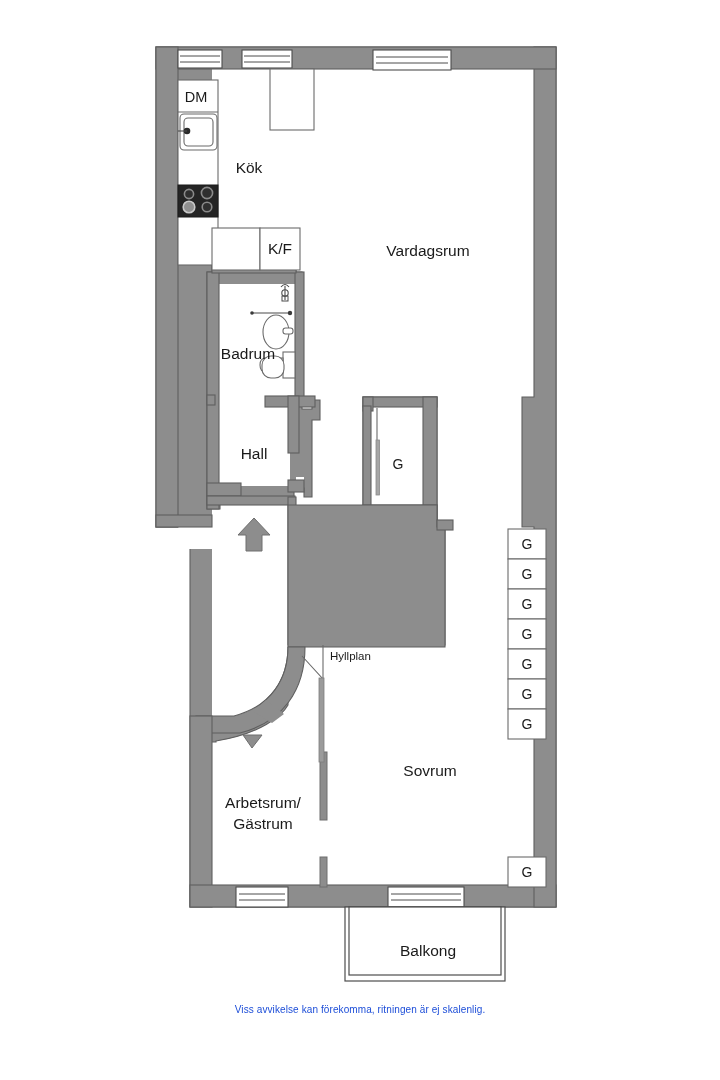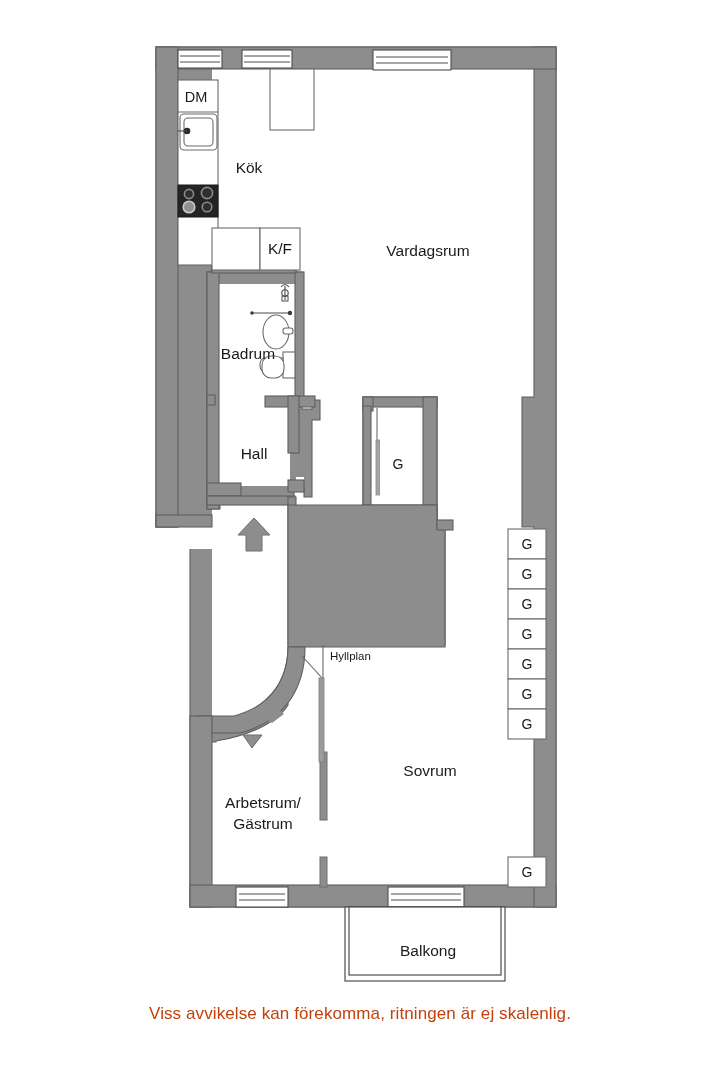--- a/index.html
+++ b/index.html
@@ -69,23 +69,23 @@
     font-size: 14.5px;
     text-anchor: middle;
     dominant-baseline: middle;
   }
   #caption {
     position: absolute;
     left: 0;
     top: 1004px;
     width: 720px;
     text-align: center;
-    font-size: 17px;
-    font-family: "Liberation Sans", sans-serif;
-    color: #c2410c;
+    font-size: 10px;
+    font-family: "Liberation Sans", sans-serif;
+    color: #1d4ed8;
     letter-spacing: 0.1px;
   }
 </style>
 </head>
 <body>
 
 <div id="floorplan-wrap">
   <svg class="plan" viewBox="0 0 720 1080" xmlns="http://www.w3.org/2000/svg">
 
     <g>

